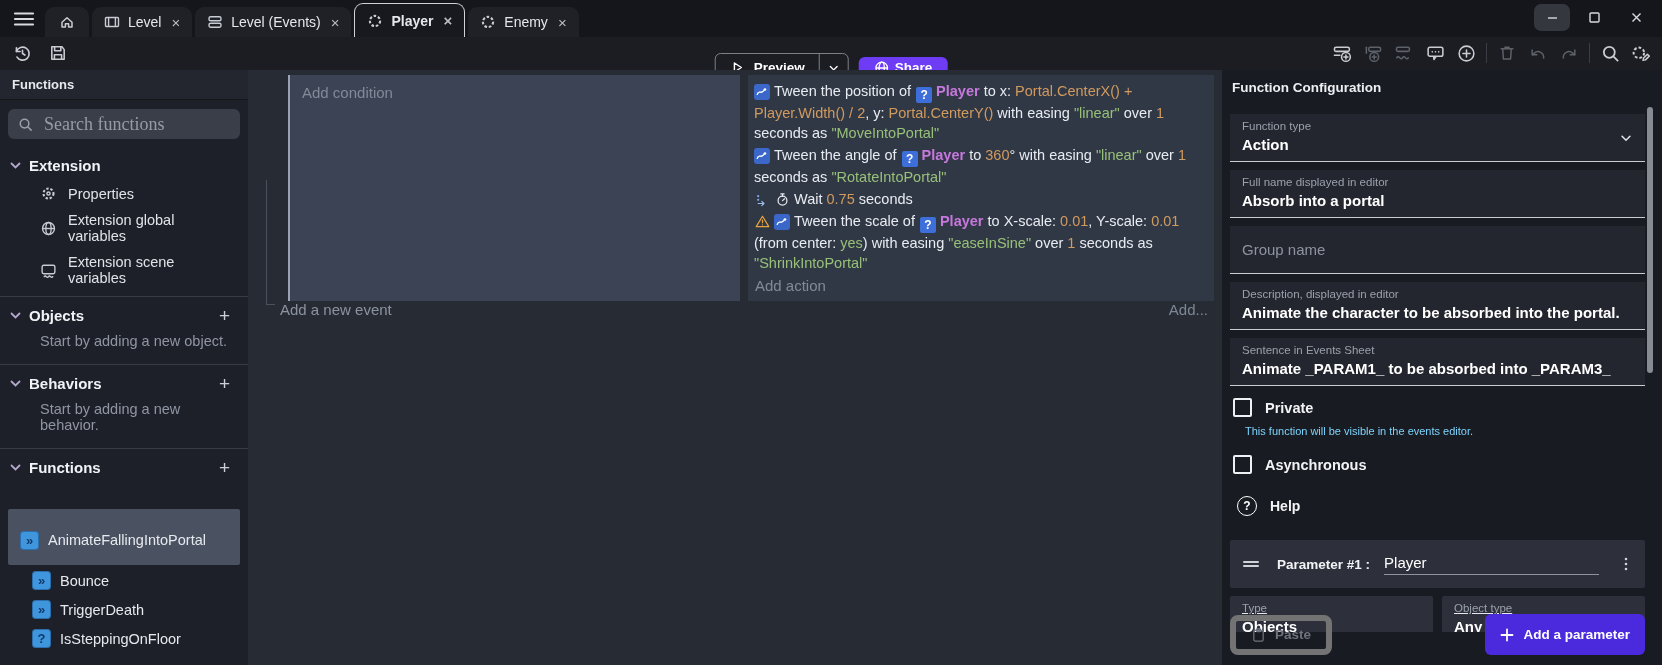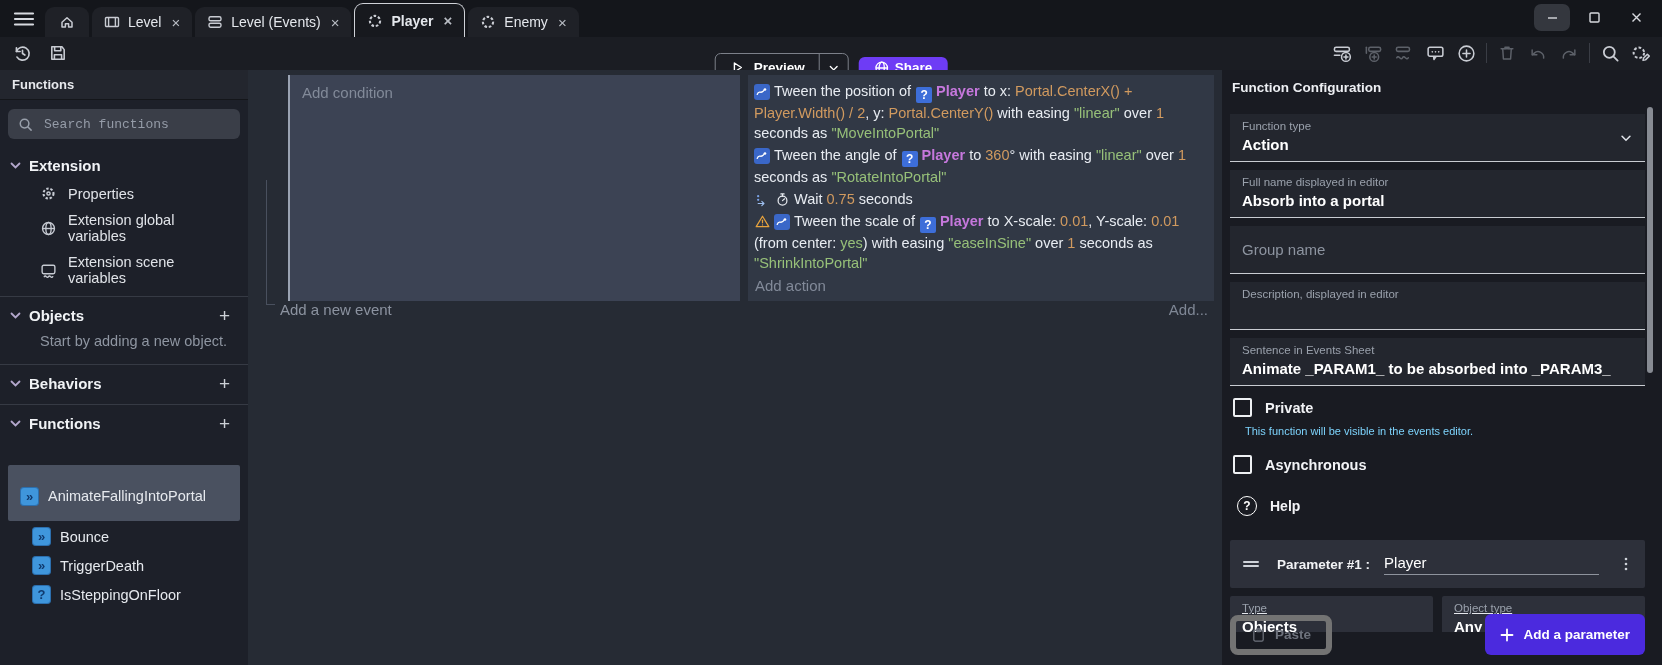--- a/index.html
+++ b/index.html
@@ -36,22 +36,22 @@
   .tb-right .tb-btn{width:22px;}
   .tb-btn.dim{color:#5d6169;}
   .tb-divider{width:1px;height:20px;background:#3a3d45;}
 
   
   .sidebar{position:absolute;left:0;top:70px;width:248px;bottom:0;background:#1d2029;box-sizing:border-box;}
   .sb-title{height:29px;line-height:29px;background:#23262e;border-bottom:1px solid #14161a;
             padding-left:12px;font-size:13px;font-weight:700;color:#e6e8ec;}
   .sb-search{margin:9px 8px;height:30px;background:#3a3e48;border-radius:6px;display:flex;align-items:center;
              gap:9px;padding:0 10px;}
-  .sb-search input{background:transparent;border:none;outline:none;color:#dfe3e9;font-size:13px;width:100%;
-                   font-family:Liberation Mono, monospace;}
+  .sb-search input{background:transparent;border:none;outline:none;color:#dfe3e9;font-size:18px;width:100%;
+                   font-family:Liberation Serif, serif;}
   .sb-search input::placeholder{color:#959ca8;}
   .sec-h{display:flex;align-items:center;gap:8px;padding:9px 10px 6px 10px;}
   .sec-h .lbl{font-weight:700;font-size:15px;color:#f1f3f6;}
   .sec-h .plus{margin-left:auto;margin-right:8px;color:#ccd0d6;font-size:19px;line-height:1;cursor:pointer;}
   .chev{color:#b3a7cc;}
   .sb-item{display:flex;align-items:center;gap:11px;padding:5px 12px 5px 40px;font-size:14.5px;color:#e0e3e8;cursor:pointer;}
   .sb-item .ico{color:#c6cad2;}
   .sb-empty{padding:2px 12px 10px 40px;color:#8f96a2;font-size:14.5px;}
   .sb-div{border-top:1px solid #363a44;margin-top:5px;}
   .fn-item{display:flex;align-items:center;gap:9px;margin:2px 8px;padding:4px 6px 4px 24px;border-radius:5px;
@@ -379,20 +379,21 @@
     <div class="sb-div"></div>
     <div class="sec-h">
       <span class="chev ico">
         <svg width="11" height="11" viewBox="0 0 11 11" fill="none" stroke="currentColor" stroke-width="1.8" stroke-linecap="round">
             <path d="M1.5 3.5l4 4 4-4"></path>
           </svg>
       </span>
       <span class="lbl">Behaviors</span>
       <span class="plus">+</span>
     </div>
+    <div class="sb-empty">Start by adding a new behavior.</div>
 
     <div class="sb-div"></div>
     <div class="sec-h">
       <span class="chev ico">
         <svg width="11" height="11" viewBox="0 0 11 11" fill="none" stroke="currentColor" stroke-width="1.8" stroke-linecap="round">
             <path d="M1.5 3.5l4 4 4-4"></path>
           </svg>
       </span>
       <span class="lbl">Functions</span>
       <span class="plus">+</span>
@@ -488,20 +489,21 @@
         <div class="fld-label">Full name displayed in editor</div>
         <div class="fld-value">Absorb into a portal</div>
       </div>
 
       <div class="fld empty">
         <div class="fld-label">Group name</div>
       </div>
 
       <div class="fld">
         <div class="fld-label">Description, displayed in editor</div>
+        <div class="fld-value">Animate the character to be absorbed into the portal.</div>
       </div>
 
       <div class="fld">
         <div class="fld-label">Sentence in Events Sheet</div>
         <div class="fld-value">Animate _PARAM1_ to be absorbed into _PARAM3_</div>
       </div>
 
       <div class="cb-row">
         <span class="cb"></span>
         <span class="cb-label">Private</span>

